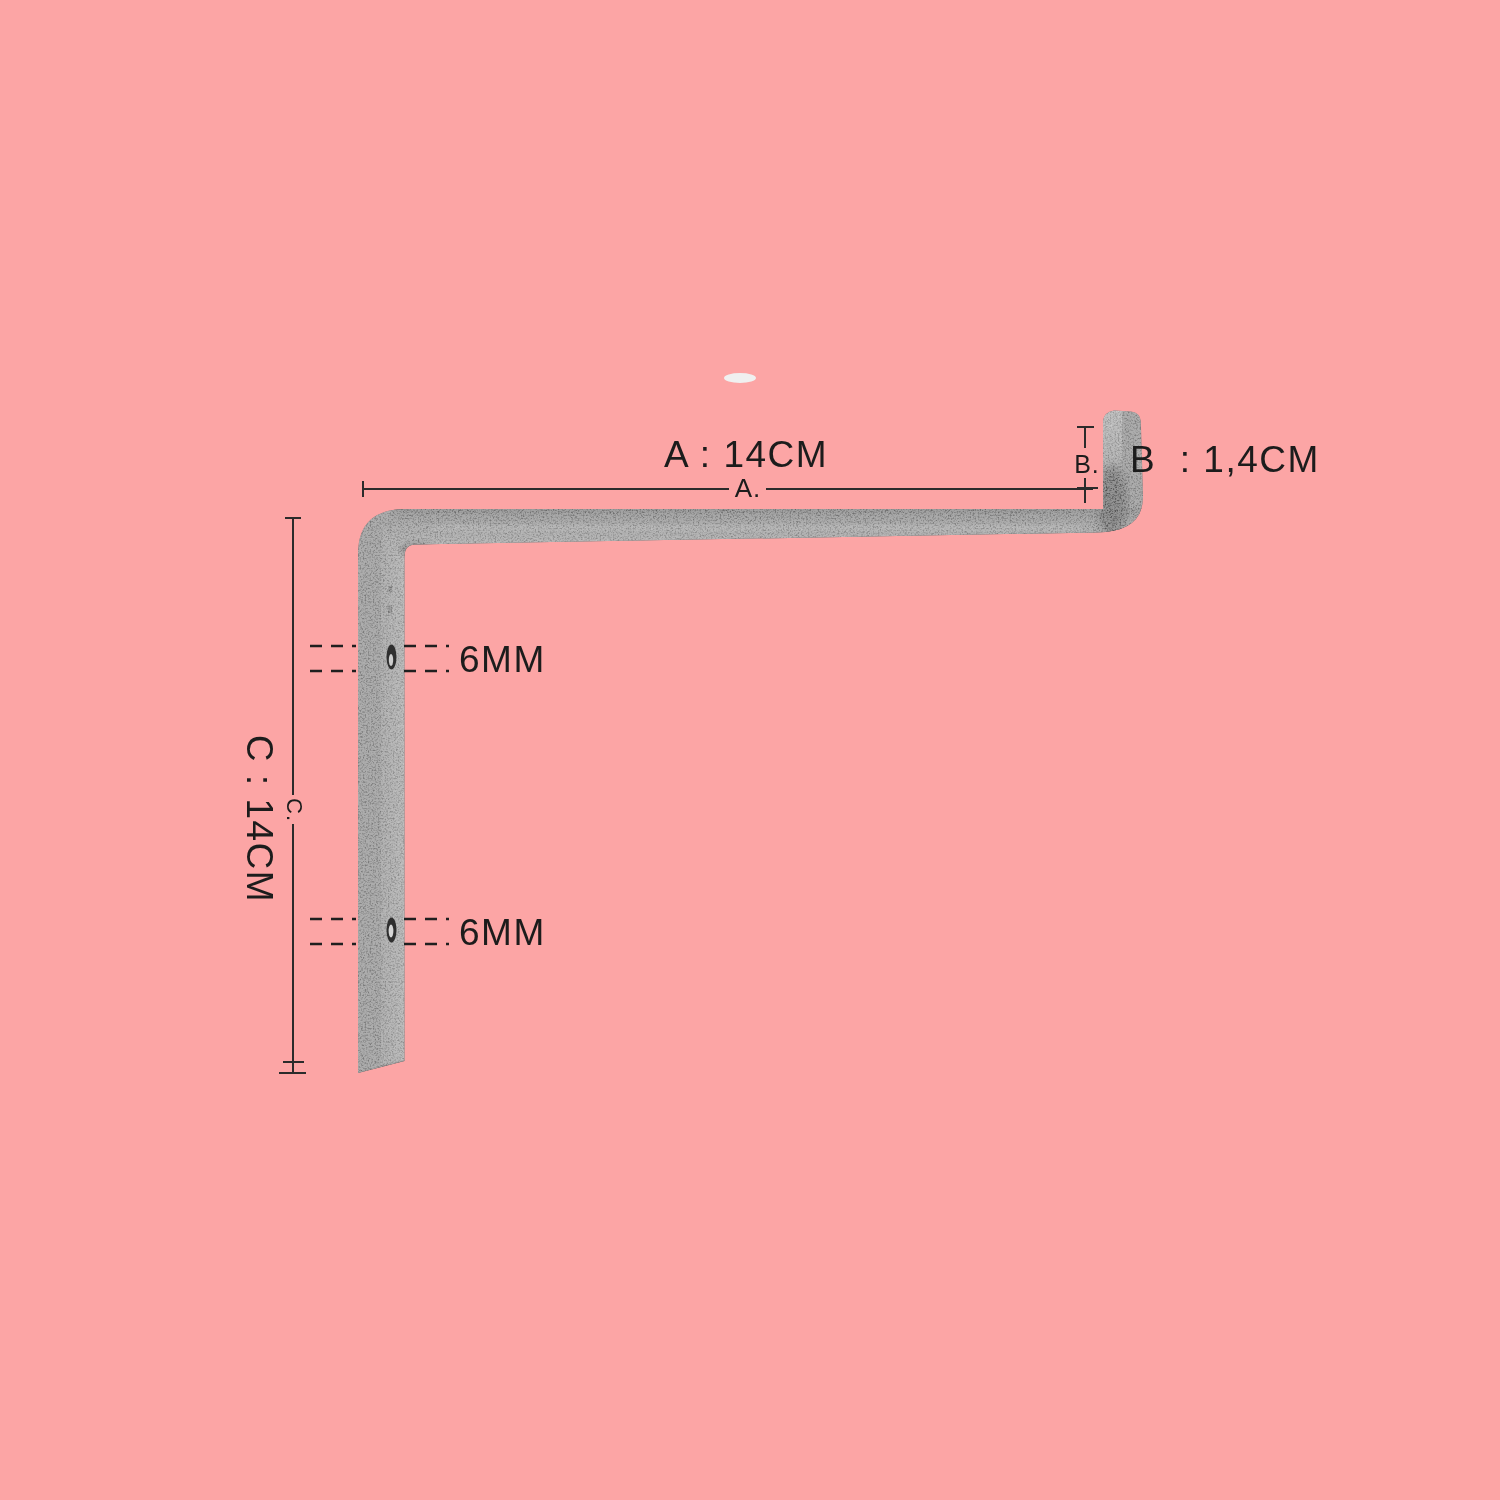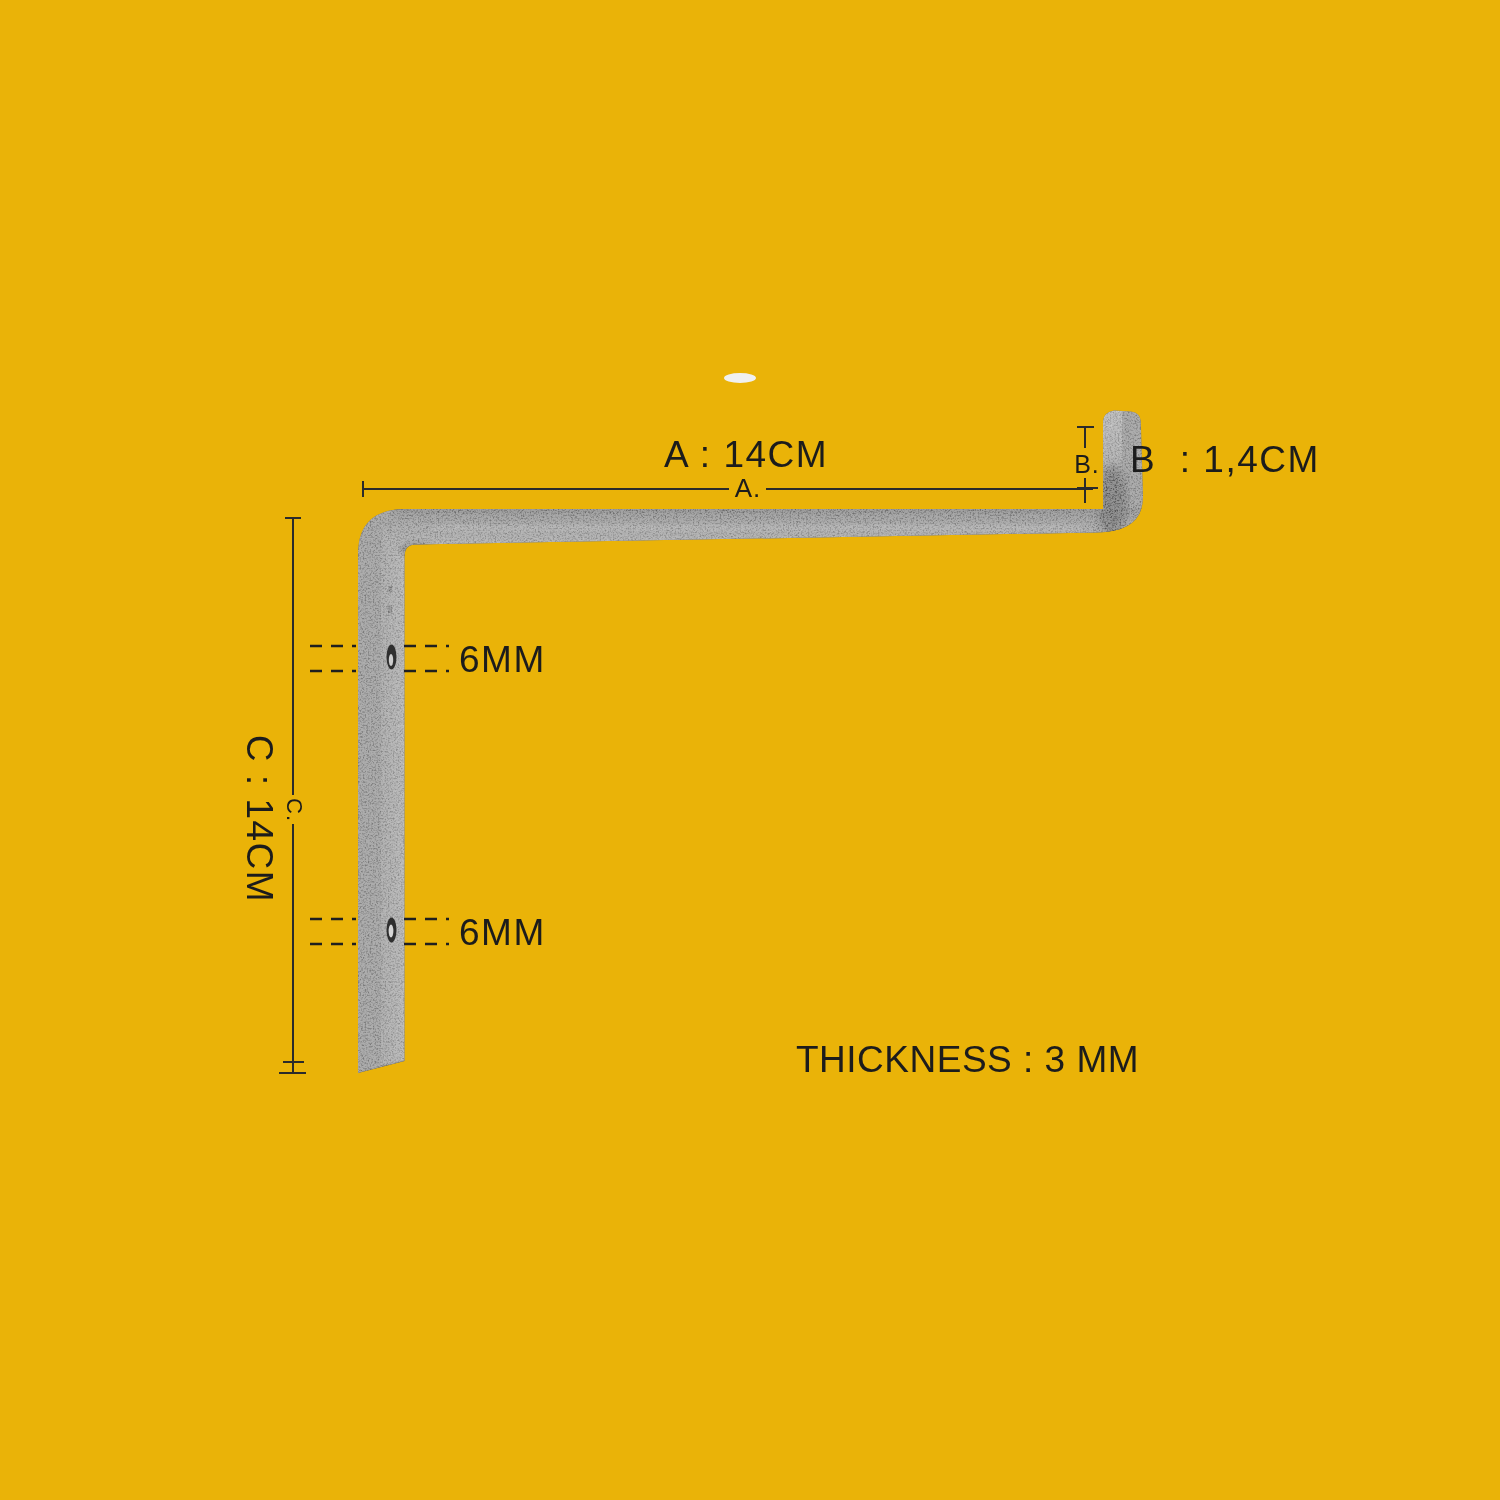--- a/index.html
+++ b/index.html
@@ -1,19 +1,19 @@
 <!DOCTYPE html>
 <html><head>
 <meta charset="utf-8">
 <style>
   html,body{margin:0;padding:0;background:#fff;}
   .canvas{
     position:relative;
     width:1500px;height:1500px;
-    background:#eab308;
+    background:#fca5a5;
     overflow:hidden;
     font-family:"Liberation Sans", sans-serif;
     color:#1c1c1c;
   }
   .canvas svg{position:absolute;left:0;top:0;}
   .lbl{
     position:absolute;
     white-space:pre;
     color:#1c1c1c;
     letter-spacing:1.5px;
@@ -153,14 +153,13 @@
 
   <div class="lbl dim-main lbl-b">B  : 1,4CM</div>
   <div class="lbl dim-tick-lbl lbl-b-tick">B.</div>
 
   <div class="lbl dim-main lbl-c">C : 14CM</div>
   <div class="lbl dim-tick-lbl lbl-c-tick">C.</div>
 
   <div class="lbl dim-main lbl-hole-top">6MM</div>
   <div class="lbl dim-main lbl-hole-bottom">6MM</div>
 
-  <div class="lbl lbl-thickness">THICKNESS : 3 MM</div>
 </div>
 
 </body></html>

